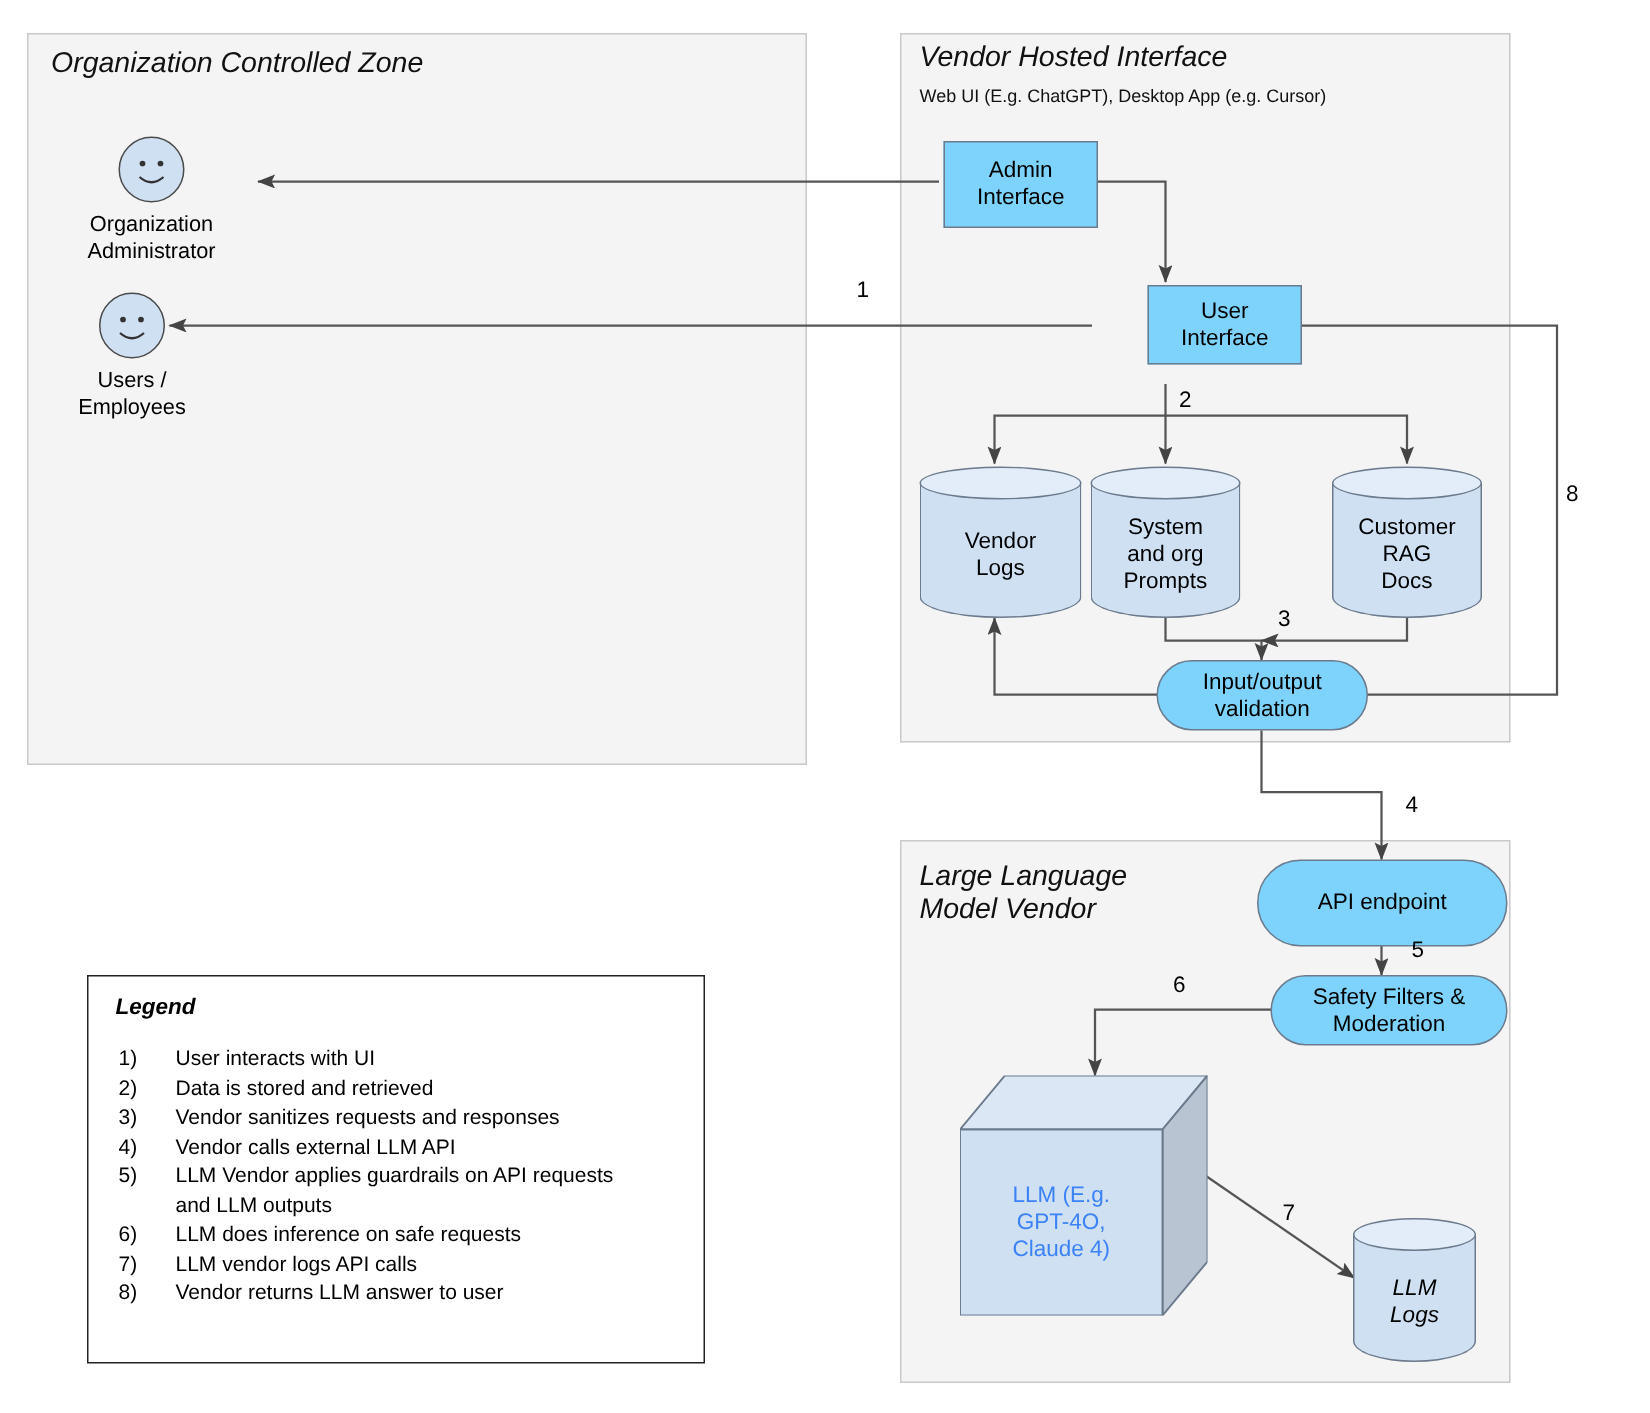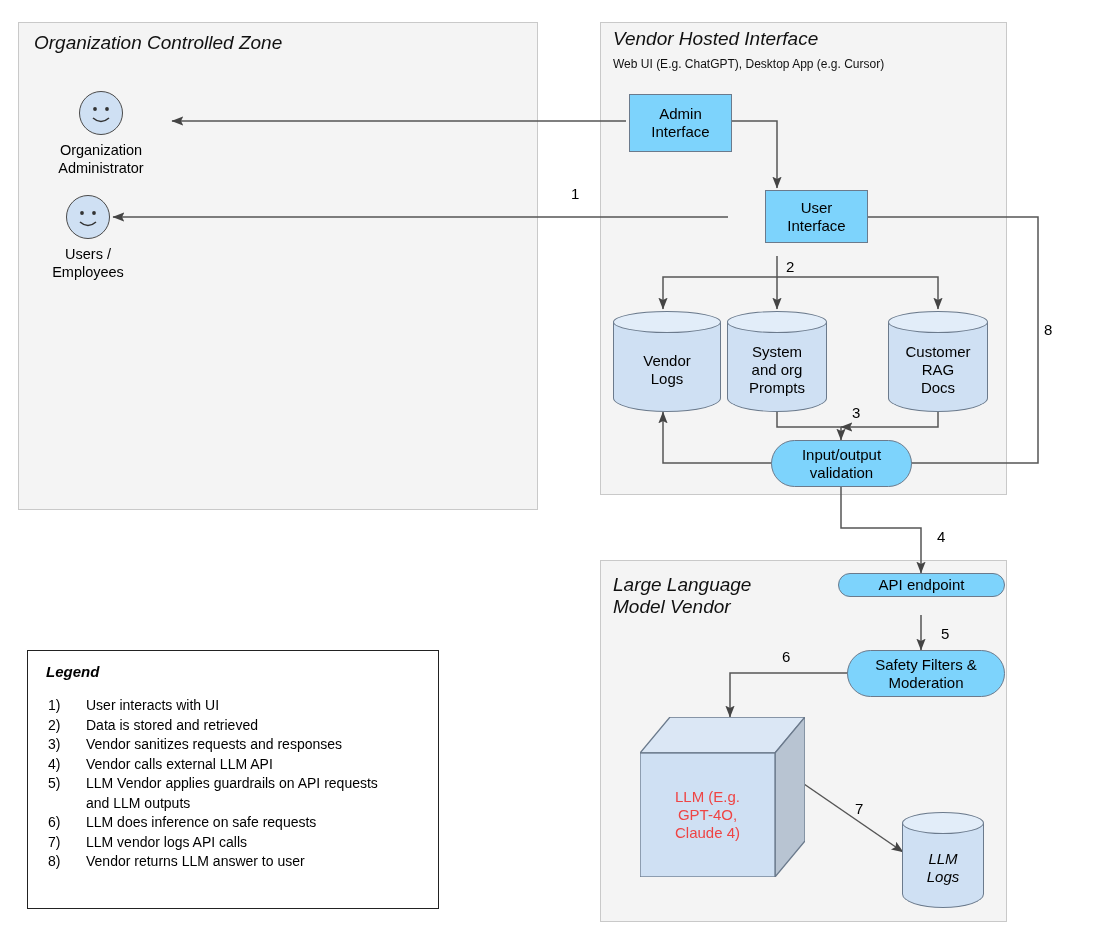--- a/index.html
+++ b/index.html
@@ -89,30 +89,31 @@
   .actor .caption{
     position:absolute;top:50px;left:50%;transform:translateX(-50%);
     white-space:pre;text-align:center;font-size:14.5px;line-height:1.25;color:#000000;
   }
 
   
   .cube{position:absolute;}
   .cube .cubetext{
     position:absolute;left:0;top:36px;width:120px;height:140px;
     display:flex;align-items:center;justify-content:center;
-    text-align:center;font-size:15px;line-height:1.22;color:#ef4444;
+    text-align:center;font-size:15px;line-height:1.22;color:#3b82f6;
     z-index:4;white-space:pre;
   }
 
   
   .legend{
     position:absolute;
     background:#ffffff;
     border:1.6px solid #222;
     box-sizing:border-box;
+    margin-left:31px;
   }
   .legend h4{
     margin:0;font-size:15px;font-style:italic;font-weight:bold;
     position:absolute;left:18px;top:12px;
   }
   .legend ol{
     margin:0;padding:0;list-style:none;
     position:absolute;left:20px;top:45px;
   }
   .legend li{
@@ -224,21 +225,21 @@
     <div class="body"></div>
     <div class="top"></div>
     <div class="label" style="white-space:pre;">System
 and org
 Prompts</div>
   </div>
 
   <div class="node rounded" style="left:771px;top:440px;width:141px;height:47px;white-space:pre;">Input/output
 validation</div>
 
-  <div class="node rounded" style="left:838px;top:573px;width:167px;height:24px;white-space:pre;">API endpoint</div>
+  <div class="node rounded" style="left:838px;top:573px;width:167px;height:58px;white-space:pre;">API endpoint</div>
 
   <div class="node rounded" style="left:847px;top:650px;width:158px;height:47px;white-space:pre;">Safety Filters &amp;
 Moderation</div>
 
   <div class="cube" style="left:640px;top:717px;width:165px;height:160px;">
     <svg width="165" height="160">
       <polygon points="0,36 30,0 165,0 135,36" fill="#dbe7f5" stroke="#6b7a8c" stroke-width="1.3"></polygon>
       <polygon points="135,36 165,0 165,124 135,160" fill="#b8c4d2" stroke="#6b7a8c" stroke-width="1.3"></polygon>
       <rect x="0" y="36" width="135" height="124" fill="#cfe0f3" stroke="#6b7a8c" stroke-width="1.3"></rect>
     </svg>

